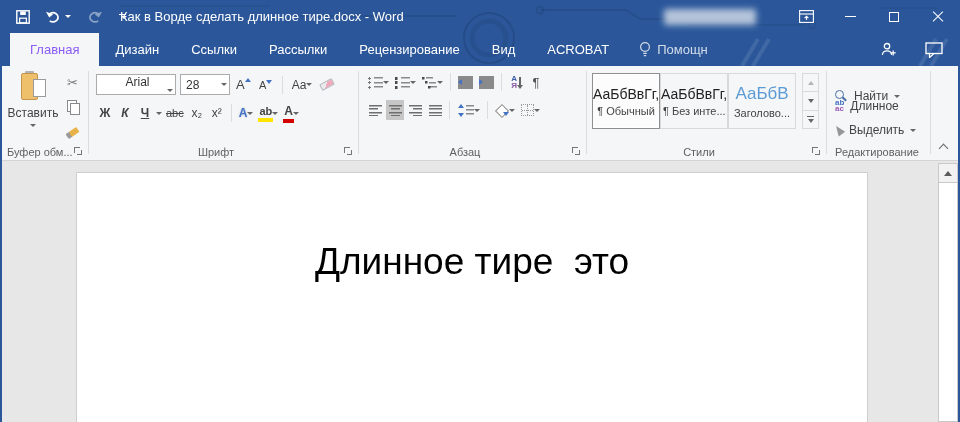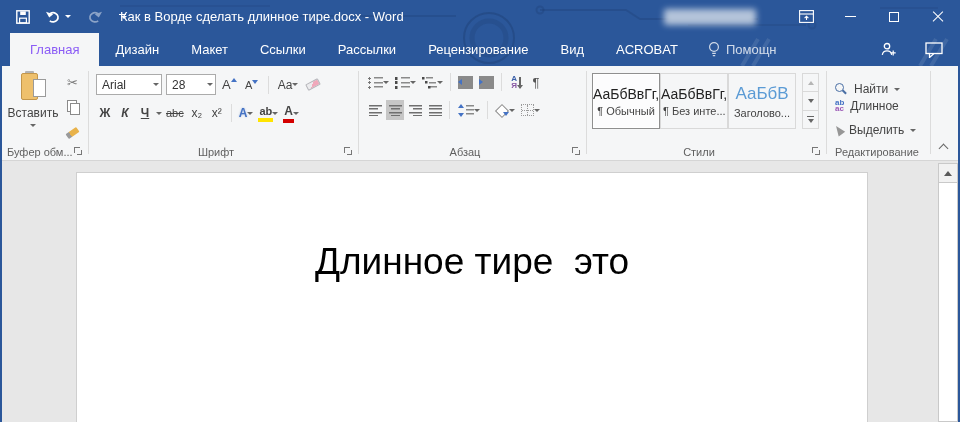--- a/index.html
+++ b/index.html
@@ -229,21 +229,20 @@
           </span>
         <span class="cap">
             <i class="ic-close"></i>
           </span>
       </div>
     </div>
 
     <div class="tabs">
       <span class="tab active">Главная</span>
       <span class="tab">Дизайн</span>
-      <span class="tab">Макет</span>
       <span class="tab">Ссылки</span>
       <span class="tab">Рассылки</span>
       <span class="tab">Рецензирование</span>
       <span class="tab">Вид</span>
       <span class="tab">ACROBAT</span>
       <span class="tab-help">
         <svg width="12" height="17" viewBox="0 0 12 17">
             <circle cx="6" cy="6" r="4.4" fill="none" stroke="currentColor" stroke-width="1.2"></circle>
             <path d="M4.2 12.4 h3.6 M4.8 14.6 h2.4" stroke="currentColor" stroke-width="1.2" fill="none"></path>
           </svg>
@@ -284,21 +283,21 @@
       <span class="mini" style="top:56px;">
           <i class="ic-paint"></i>
         </span>
       <div class="grp-label left">Буфер обм...</div>
       <span class="dlg"></span>
     </div>
     <div class="gsep" style="left:88px;"></div>
 
     <div class="grp" style="left:88px;width:270px;">
       <div class="row" style="left:8px;top:8px;gap:4px;">
-        <div class="combo" style="width:66px;">
+        <div class="combo" style="width:80px;flex-direction:column;">
           <span>Arial</span>
             <i class="dd"></i>
         </div>
         <div class="combo" style="width:50px;">
           <span>28</span>
             <i class="dd"></i>
         </div>
         <span class="tbtn">
             <span class="fgrow">А</span>
           </span>
@@ -435,21 +434,21 @@
             <i class="more-bar"></i>
             <i class="tri-dn"></i>
           </span>
       </div>
       <div class="grp-label">Стили</div>
       <span class="dlg"></span>
     </div>
     <div class="gsep" style="left:826px;"></div>
 
     <div class="grp" style="left:826px;width:102px;">
-      <div class="edit-row" style="top:16px;">
+      <div class="edit-row" style="top:23px;">
         <i class="ic-find"></i>
         <span>Найти</span>
           <i class="dd"></i>
       </div>
       <div class="edit-row" style="top:33px;">
         <span class="ic-rep">
           <span class="t">ab</span>
           <span class="bm">ac</span>
         </span>
         <span>Длинное</span>

